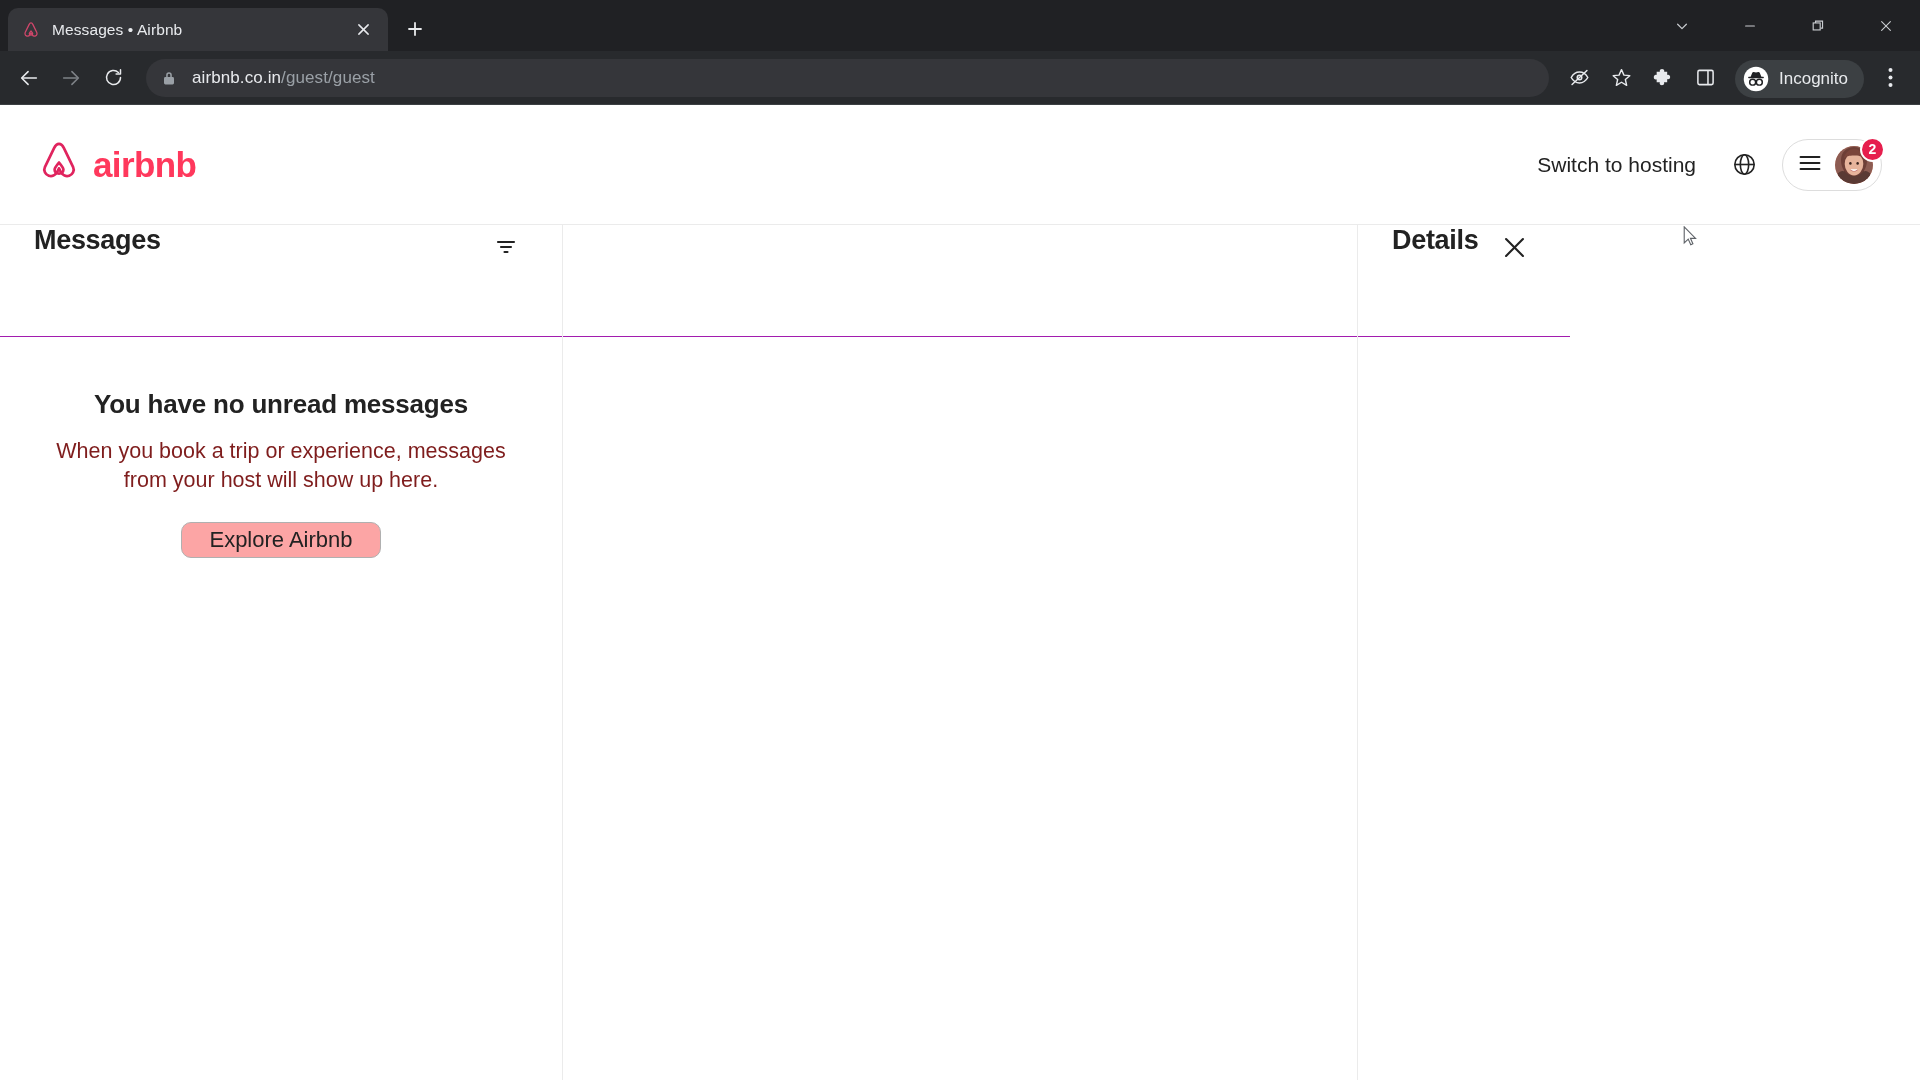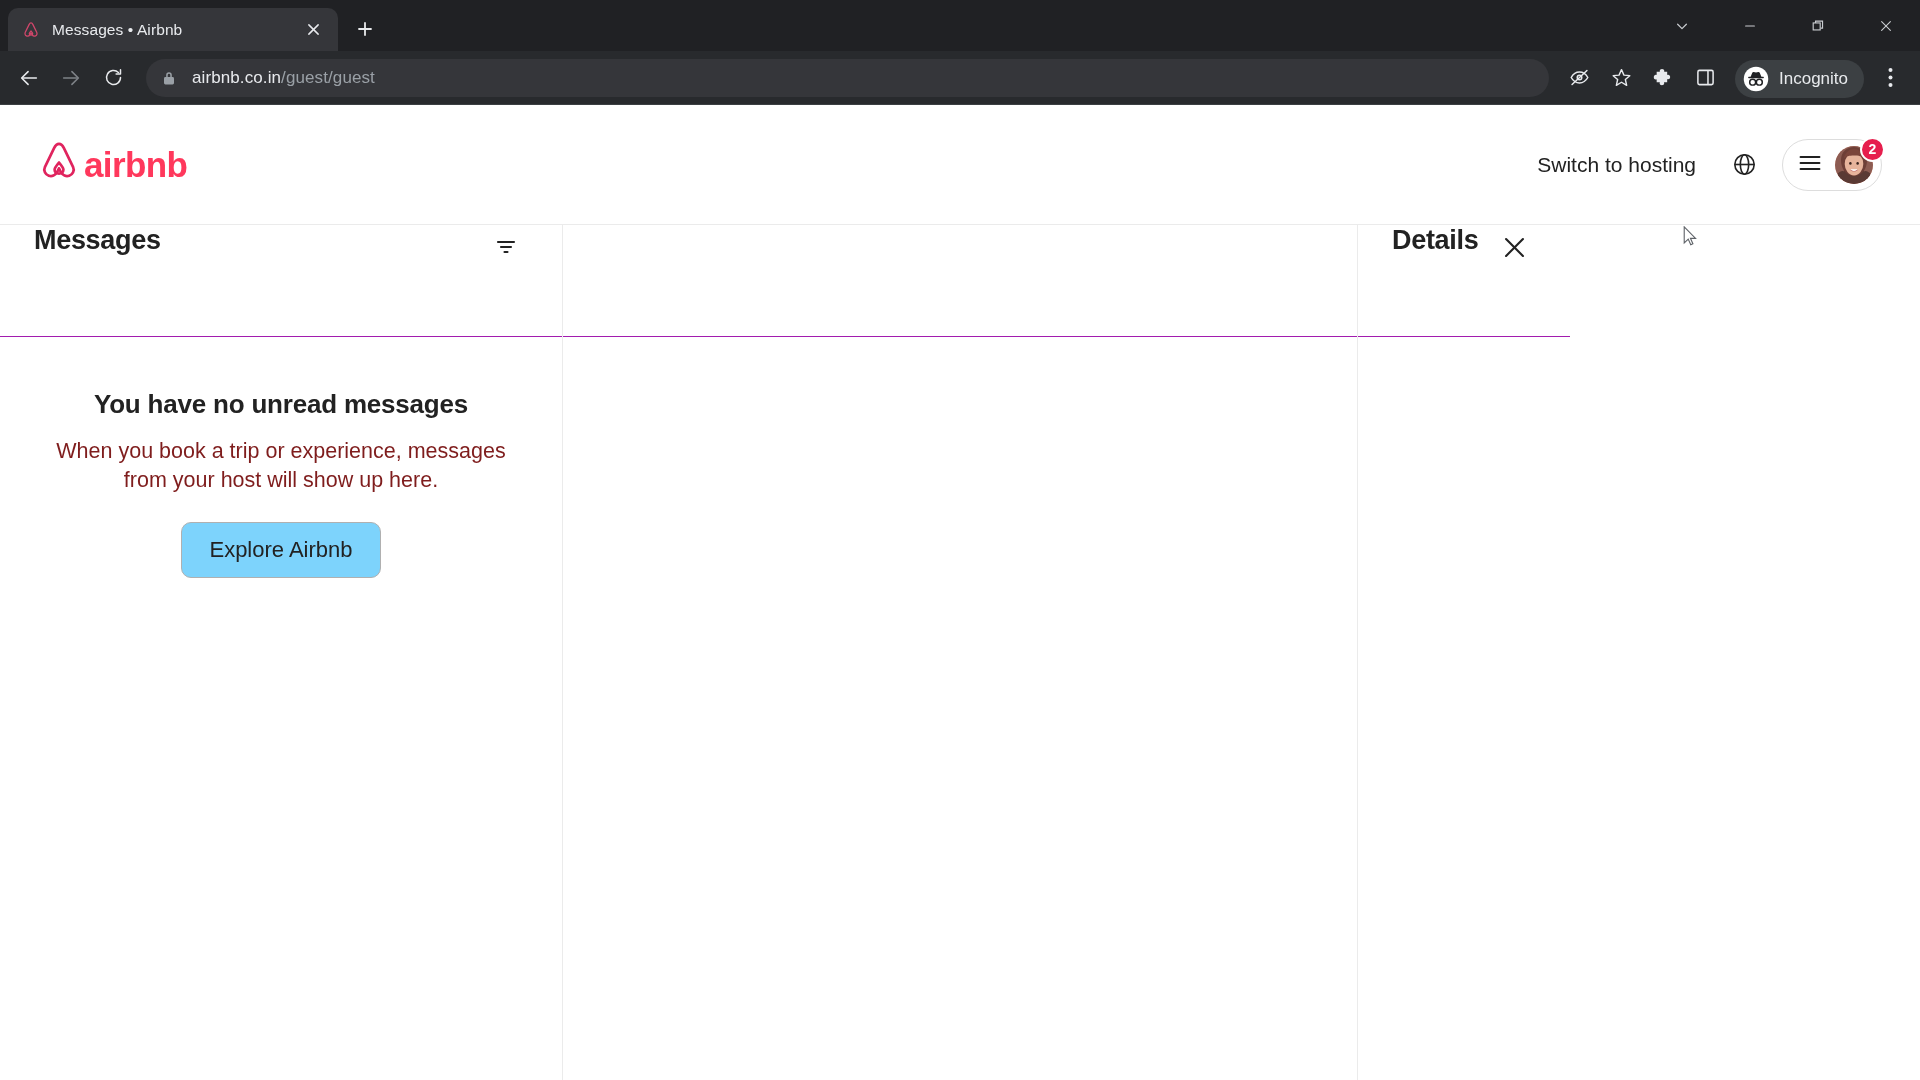--- a/index.html
+++ b/index.html
@@ -24,21 +24,21 @@
     height: 51px;
     background: #202124;
     display: flex;
     align-items: flex-end;
     padding-left: 8px;
     position: relative;
     flex: 0 0 auto;
   }
 
   .tab {
-    width: 330px;
+    width: 380px;
     height: 43px;
     background: #35363a;
     border-radius: 10px 10px 0 0;
     display: flex;
     align-items: center;
     padding: 0 12px 0 14px;
     position: relative;
   }
   .tab-favicon {
     width: 18px; height: 18px;
@@ -152,21 +152,21 @@
 
   .site-header {
     height: 120px;
     flex: 0 0 120px;
     display: flex;
     align-items: center;
     padding: 0 38px;
     border-bottom: 1px solid #ebebeb;
     background: #ffffff;
   }
-  .logo { display: flex; align-items: center; gap: 4px; }
+  .logo { display: flex; align-items: center; gap: 13px; }
   .logo-word {
     color: #FF385C;
     font-size: 35px;
     font-weight: 700;
     letter-spacing: -0.6px;
     line-height: 1;
   }
   .header-spacer { flex: 1 1 auto; }
   .switch-hosting {
     font-size: 21px;
@@ -280,24 +280,24 @@
     margin-top: 17px;
     font-size: 21.5px;
     line-height: 1.33;
     color: #7f1d1d;
     max-width: 490px;
   }
   .explore-btn {
     margin-top: 28px;
     font-size: 22px;
     color: #222222;
-    background: #7dd3fc;
+    background: #fca5a5;
     border: 1px solid #b0b0b0;
     border-radius: 10px;
-    padding: 14px 27px;
+    padding: 4px 27px;
     cursor: pointer;
     font-family: "Liberation Sans", sans-serif;
   }
 
   .cursor-arrow {
     position: absolute;
     width: 14px; height: 20px;
     pointer-events: none;
   }
 </style>

